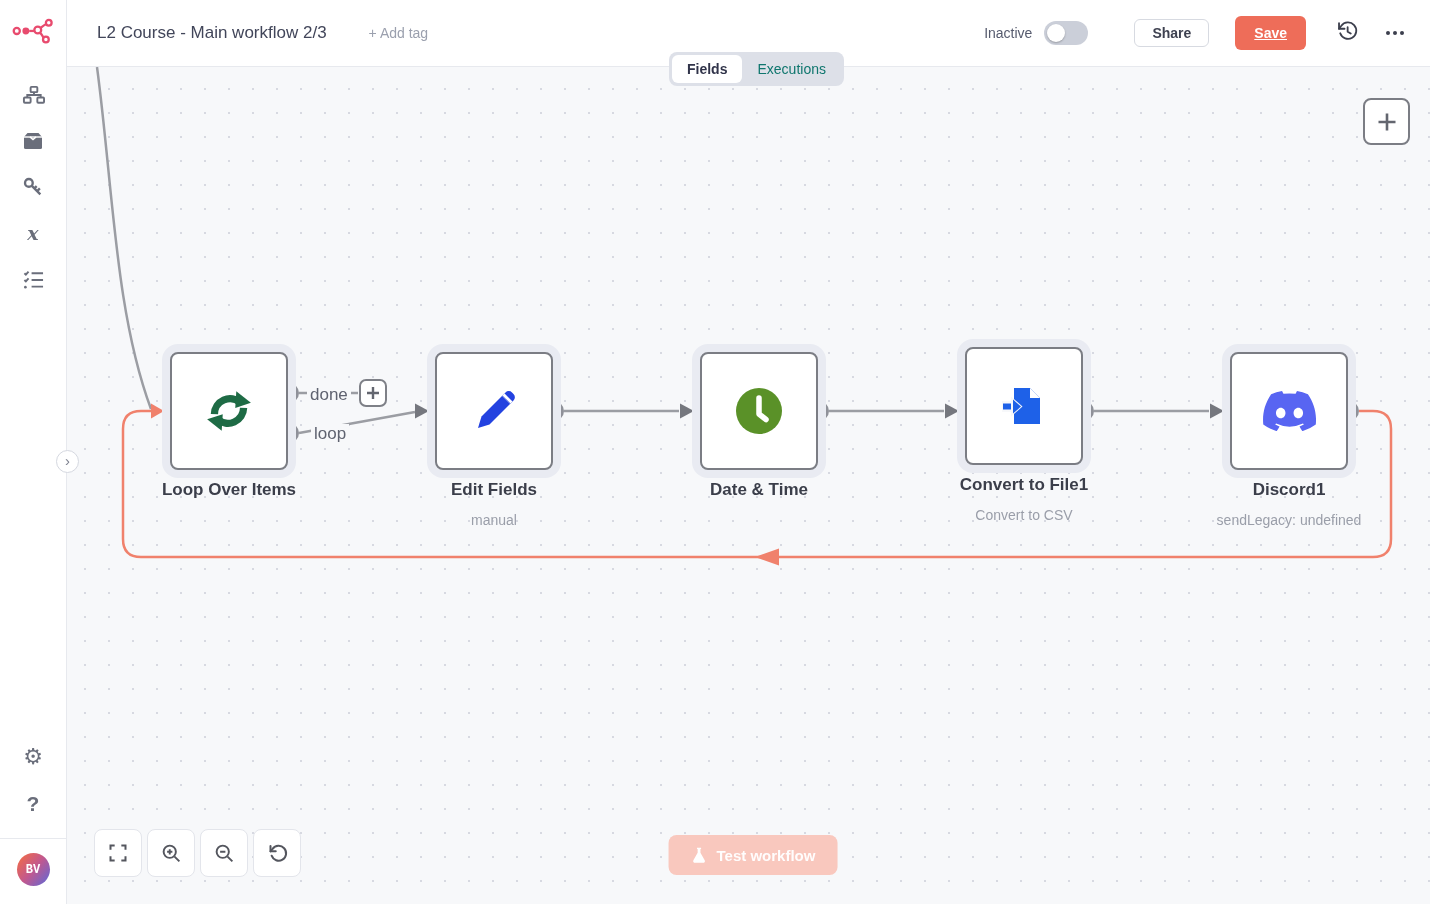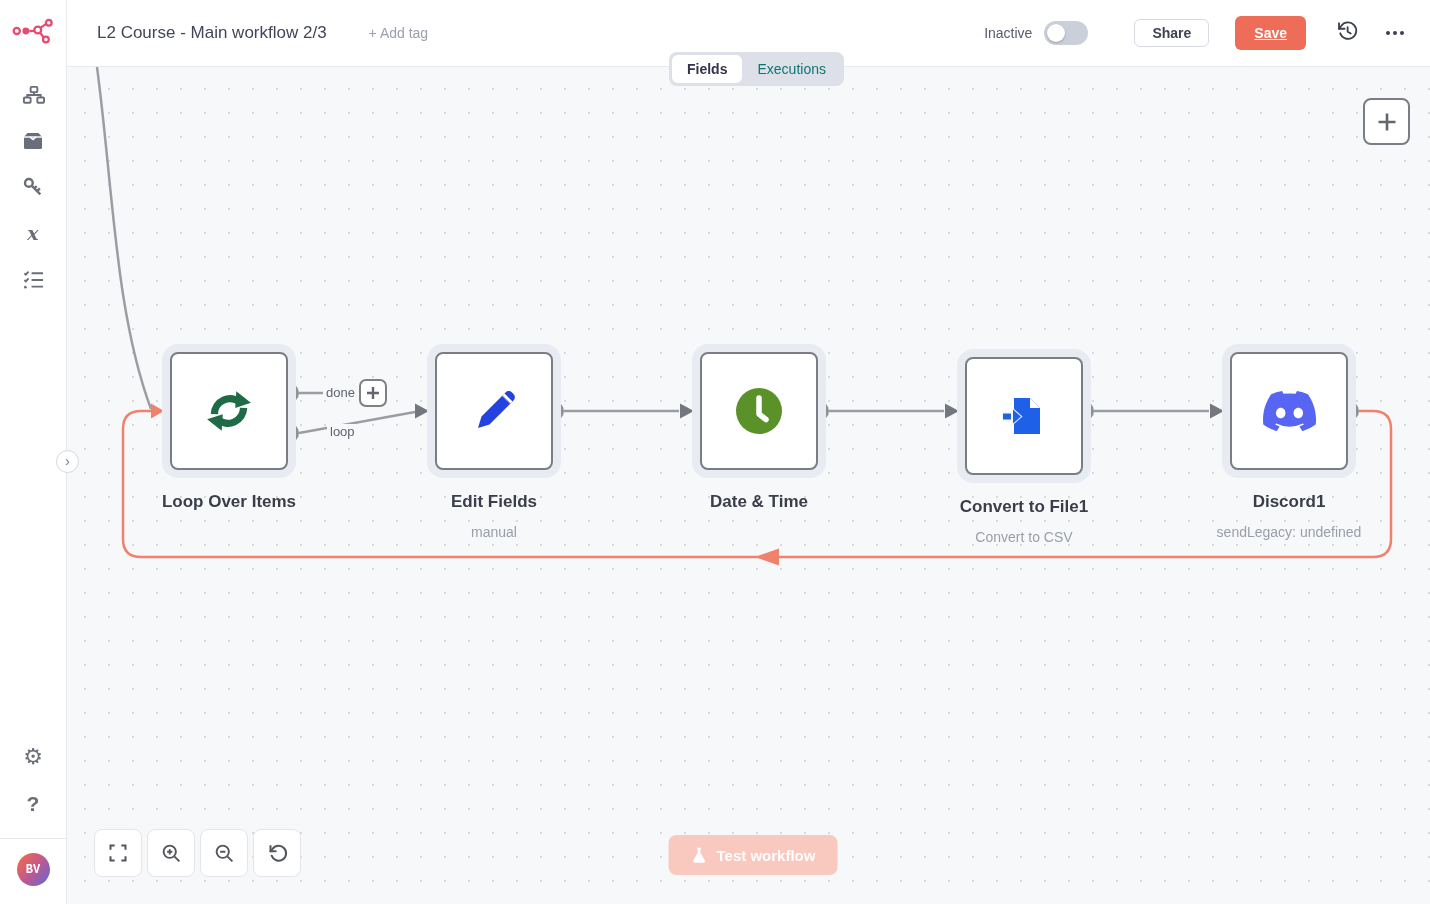--- a/index.html
+++ b/index.html
@@ -39,24 +39,24 @@
   .canvas { position:absolute; left:67px; top:67px; width:1363px; height:837px;
     background-color:#f7f8fa;
     background-image:radial-gradient(circle,#d7d9e1 1.3px,transparent 1.4px);
     background-size:24px 24px; background-position:6px 10px; z-index:1; }
   .wires { position:absolute; left:0; top:0; z-index:1; }
 
   .node { position:absolute; width:118px; height:118px; z-index:3; }
   .node-box { position:absolute; inset:0; background:#fff; border:2px solid #7b7d84; border-radius:8px; box-shadow:0 0 0 8px #e9ebf2; cursor:pointer; }
   .node-icon { position:absolute; inset:0; display:flex; align-items:center; justify-content:center; }
   .node-caption { position:absolute; top:128px; left:50%; transform:translateX(-50%); width:280px; text-align:center; }
-  .node-label { font-size:17px; font-weight:bold; color:#3b3e4a;margin-top:12px; }
+  .node-label { font-size:17px; font-weight:bold; color:#3b3e4a; }
   .node-sub { font-size:14px; color:#9a9ea9; margin-top:12px; }
 
-  .conn-label { position:absolute; z-index:2; font-size:13px; color:#5f6370; background:#f7f8fa; padding:0 3px;margin-left:16px; }
+  .conn-label { position:absolute; z-index:2; font-size:17px; color:#5f6370; background:#f7f8fa; padding:0 3px; }
   .conn-plus { position:absolute; left:292px; top:312px; width:28px; height:28px; background:#fff; border:2px solid #7e8087; border-radius:7px; display:flex; align-items:center; justify-content:center; cursor:pointer; z-index:2; color:#63666f; }
 
   .canvas-add { position:absolute; right:20px; top:31px; width:47px; height:47px; background:#fff; border:2px solid #7b7d84; border-radius:8px; display:flex; align-items:center; justify-content:center; cursor:pointer; z-index:4; color:#63666f; }
 
   .expand-btn { position:absolute; left:56px; top:450px; width:23px; height:23px; border-radius:50%; background:#fff; border:1px solid #d5d8e0; color:#7d818f; font-size:15px; display:flex; align-items:center; justify-content:center; cursor:pointer; z-index:25; padding-bottom:2px; }
 
   .zoom-controls { position:absolute; left:27px; bottom:27px; display:flex; gap:5px; z-index:4; }
   .zc-btn { width:48px; height:48px; background:#fff; border:1px solid #e3e5eb; border-radius:8px; display:flex; align-items:center; justify-content:center; cursor:pointer; color:#54565e; }
 
   .test-btn { position:absolute; left:686px; bottom:29px; transform:translateX(-50%); background:var(--disabledbtn); border:none; border-radius:8px; padding:11px 22px; display:flex; align-items:center; gap:9px; color:#fffdfd; font-size:15px; font-weight:bold; cursor:default; z-index:4; white-space:nowrap;margin-top:18px; }
@@ -246,21 +246,21 @@
         <circle cx="24" cy="24" r="23" fill="#5a9128"></circle>
         <path d="M24 11 V27 L31 32.5" fill="none" stroke="#fff" stroke-width="5.5" stroke-linecap="round" stroke-linejoin="round"></path>
       </svg>
     </div>
     <div class="node-caption">
       <div class="node-label">Date &amp; Time</div>
       <div class="node-sub"></div>
     </div>
   </div>
 
-  <div class="node" style="left:898px; top:290px;border-radius:28px;">
+  <div class="node" style="left:898px; top:280px;border-radius:28px;">
     <div class="node-box"></div>
     <div class="node-icon">
       <svg width="48" height="48" viewBox="0 0 48 48">
         <path d="M14 6 H30 L40 16 V42 H14 Z" fill="#1e61e8"></path>
         <path d="M30 6 L30 16 L40 16 Z" fill="#fff"></path>
         <path d="M2 24.5 H13" stroke="#f7f8fa" stroke-width="11"></path>
         <path d="M3 24.5 H12" stroke="#1e61e8" stroke-width="6"></path>
         <polygon points="11,14.5 22.5,24.5 11,34.5" fill="#f7f8fa"></polygon>
         <polygon points="13,17.5 21,24.5 13,31.5" fill="#1e61e8"></polygon>
       </svg>

